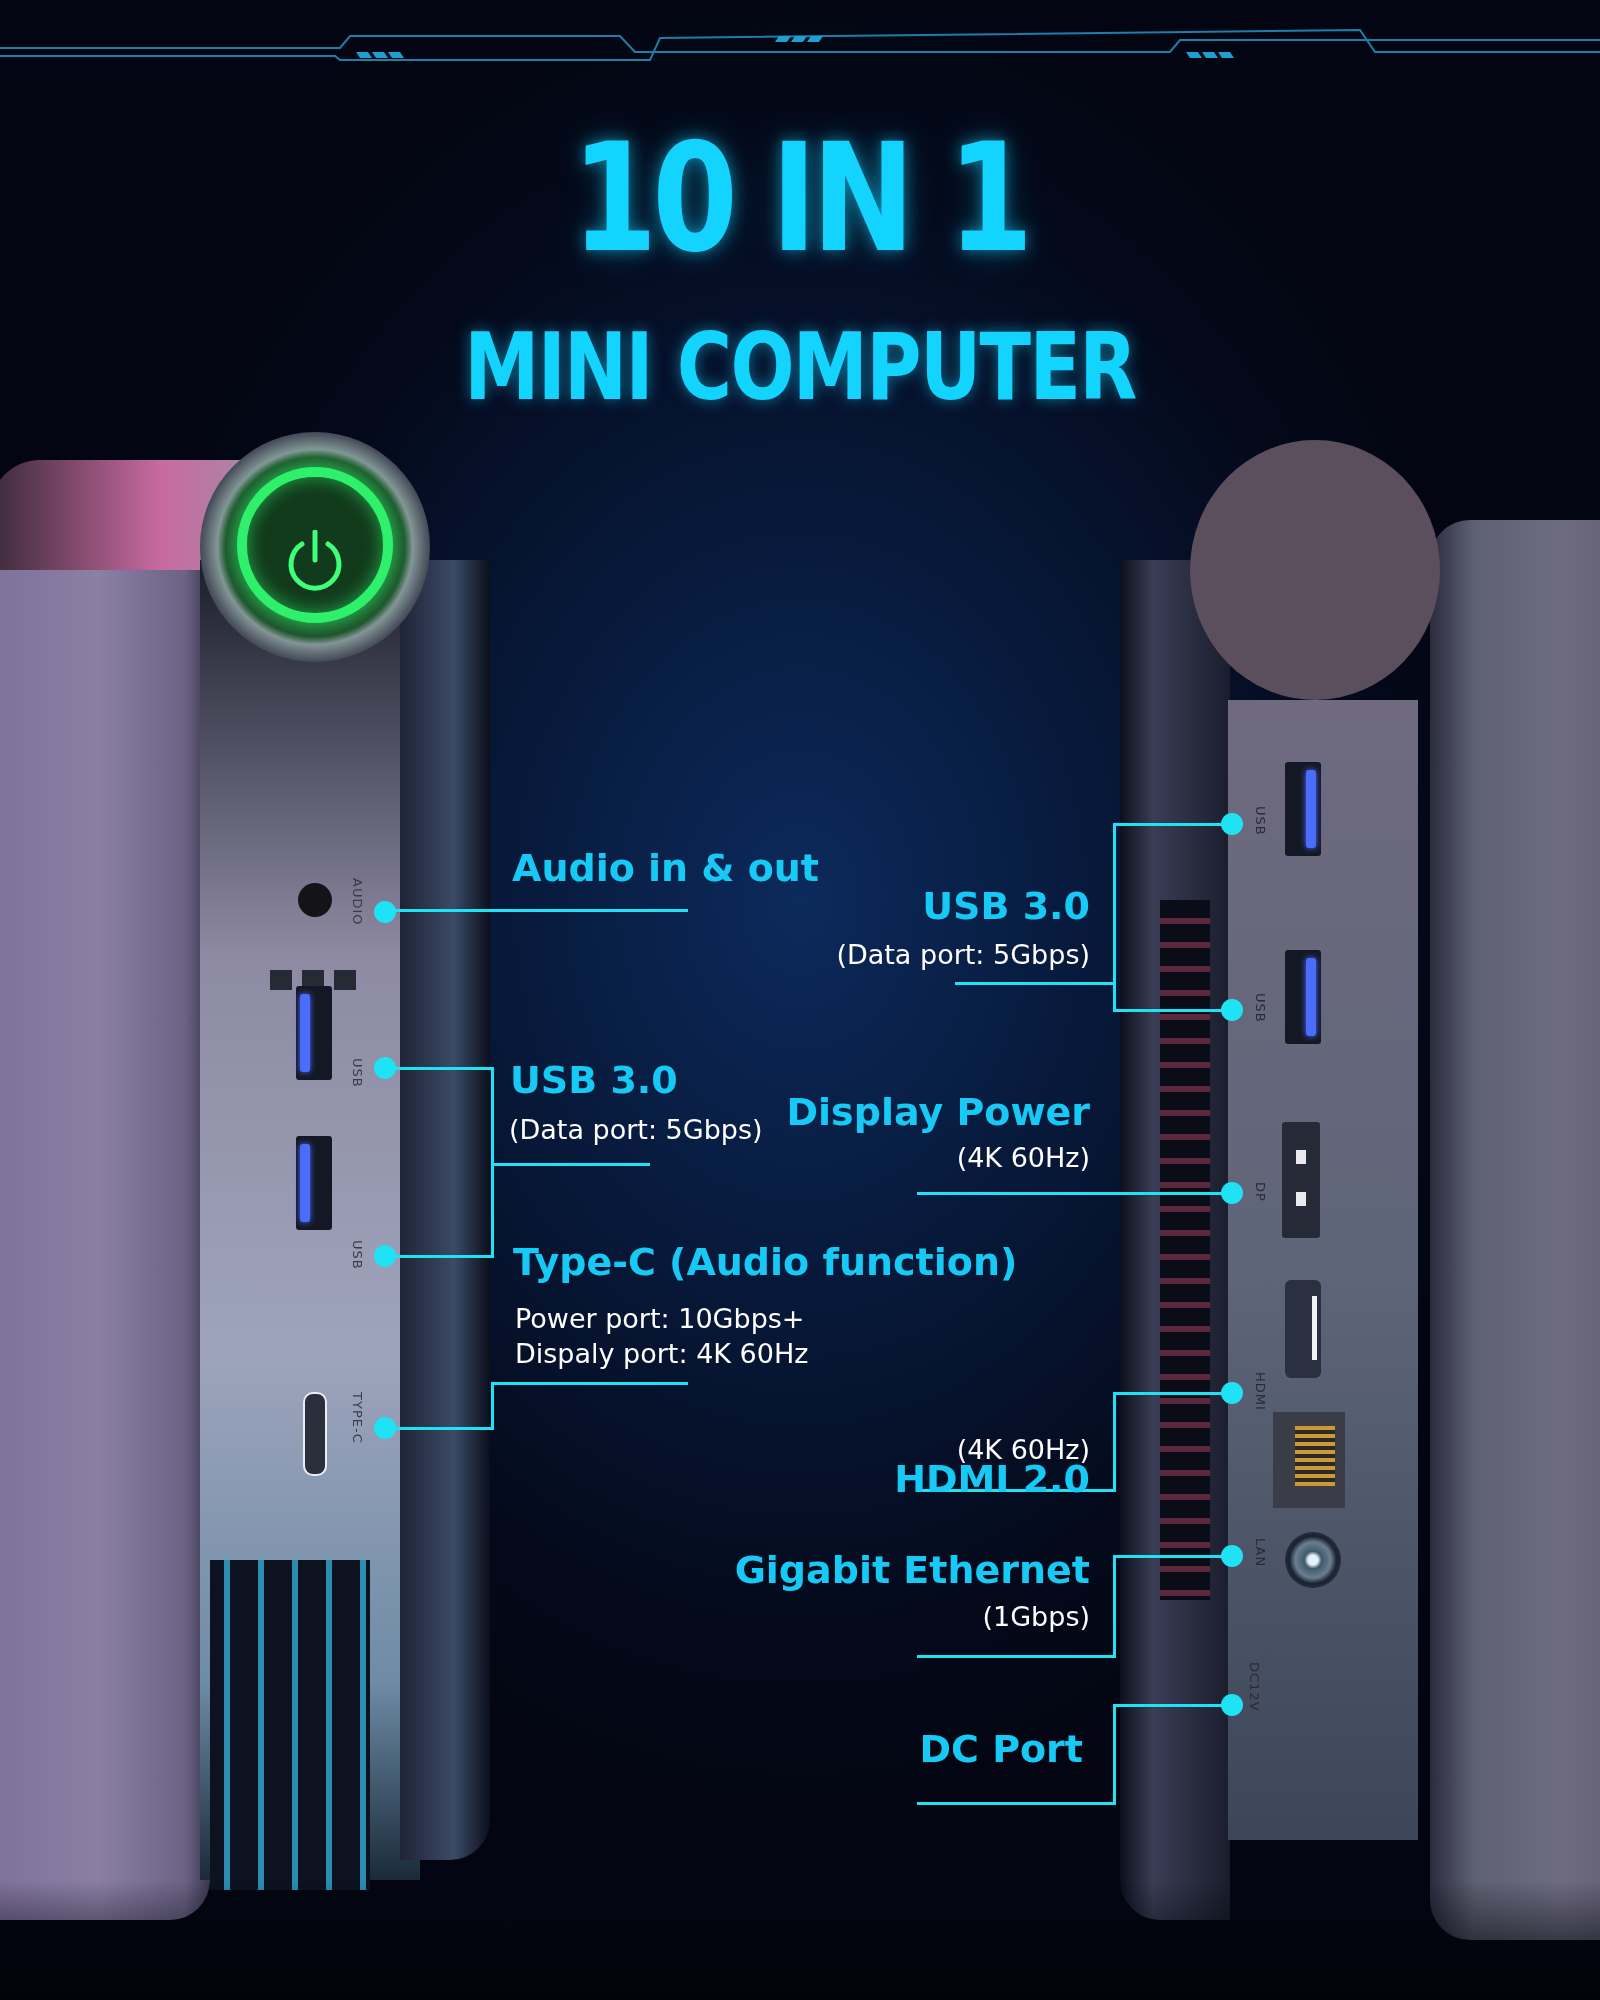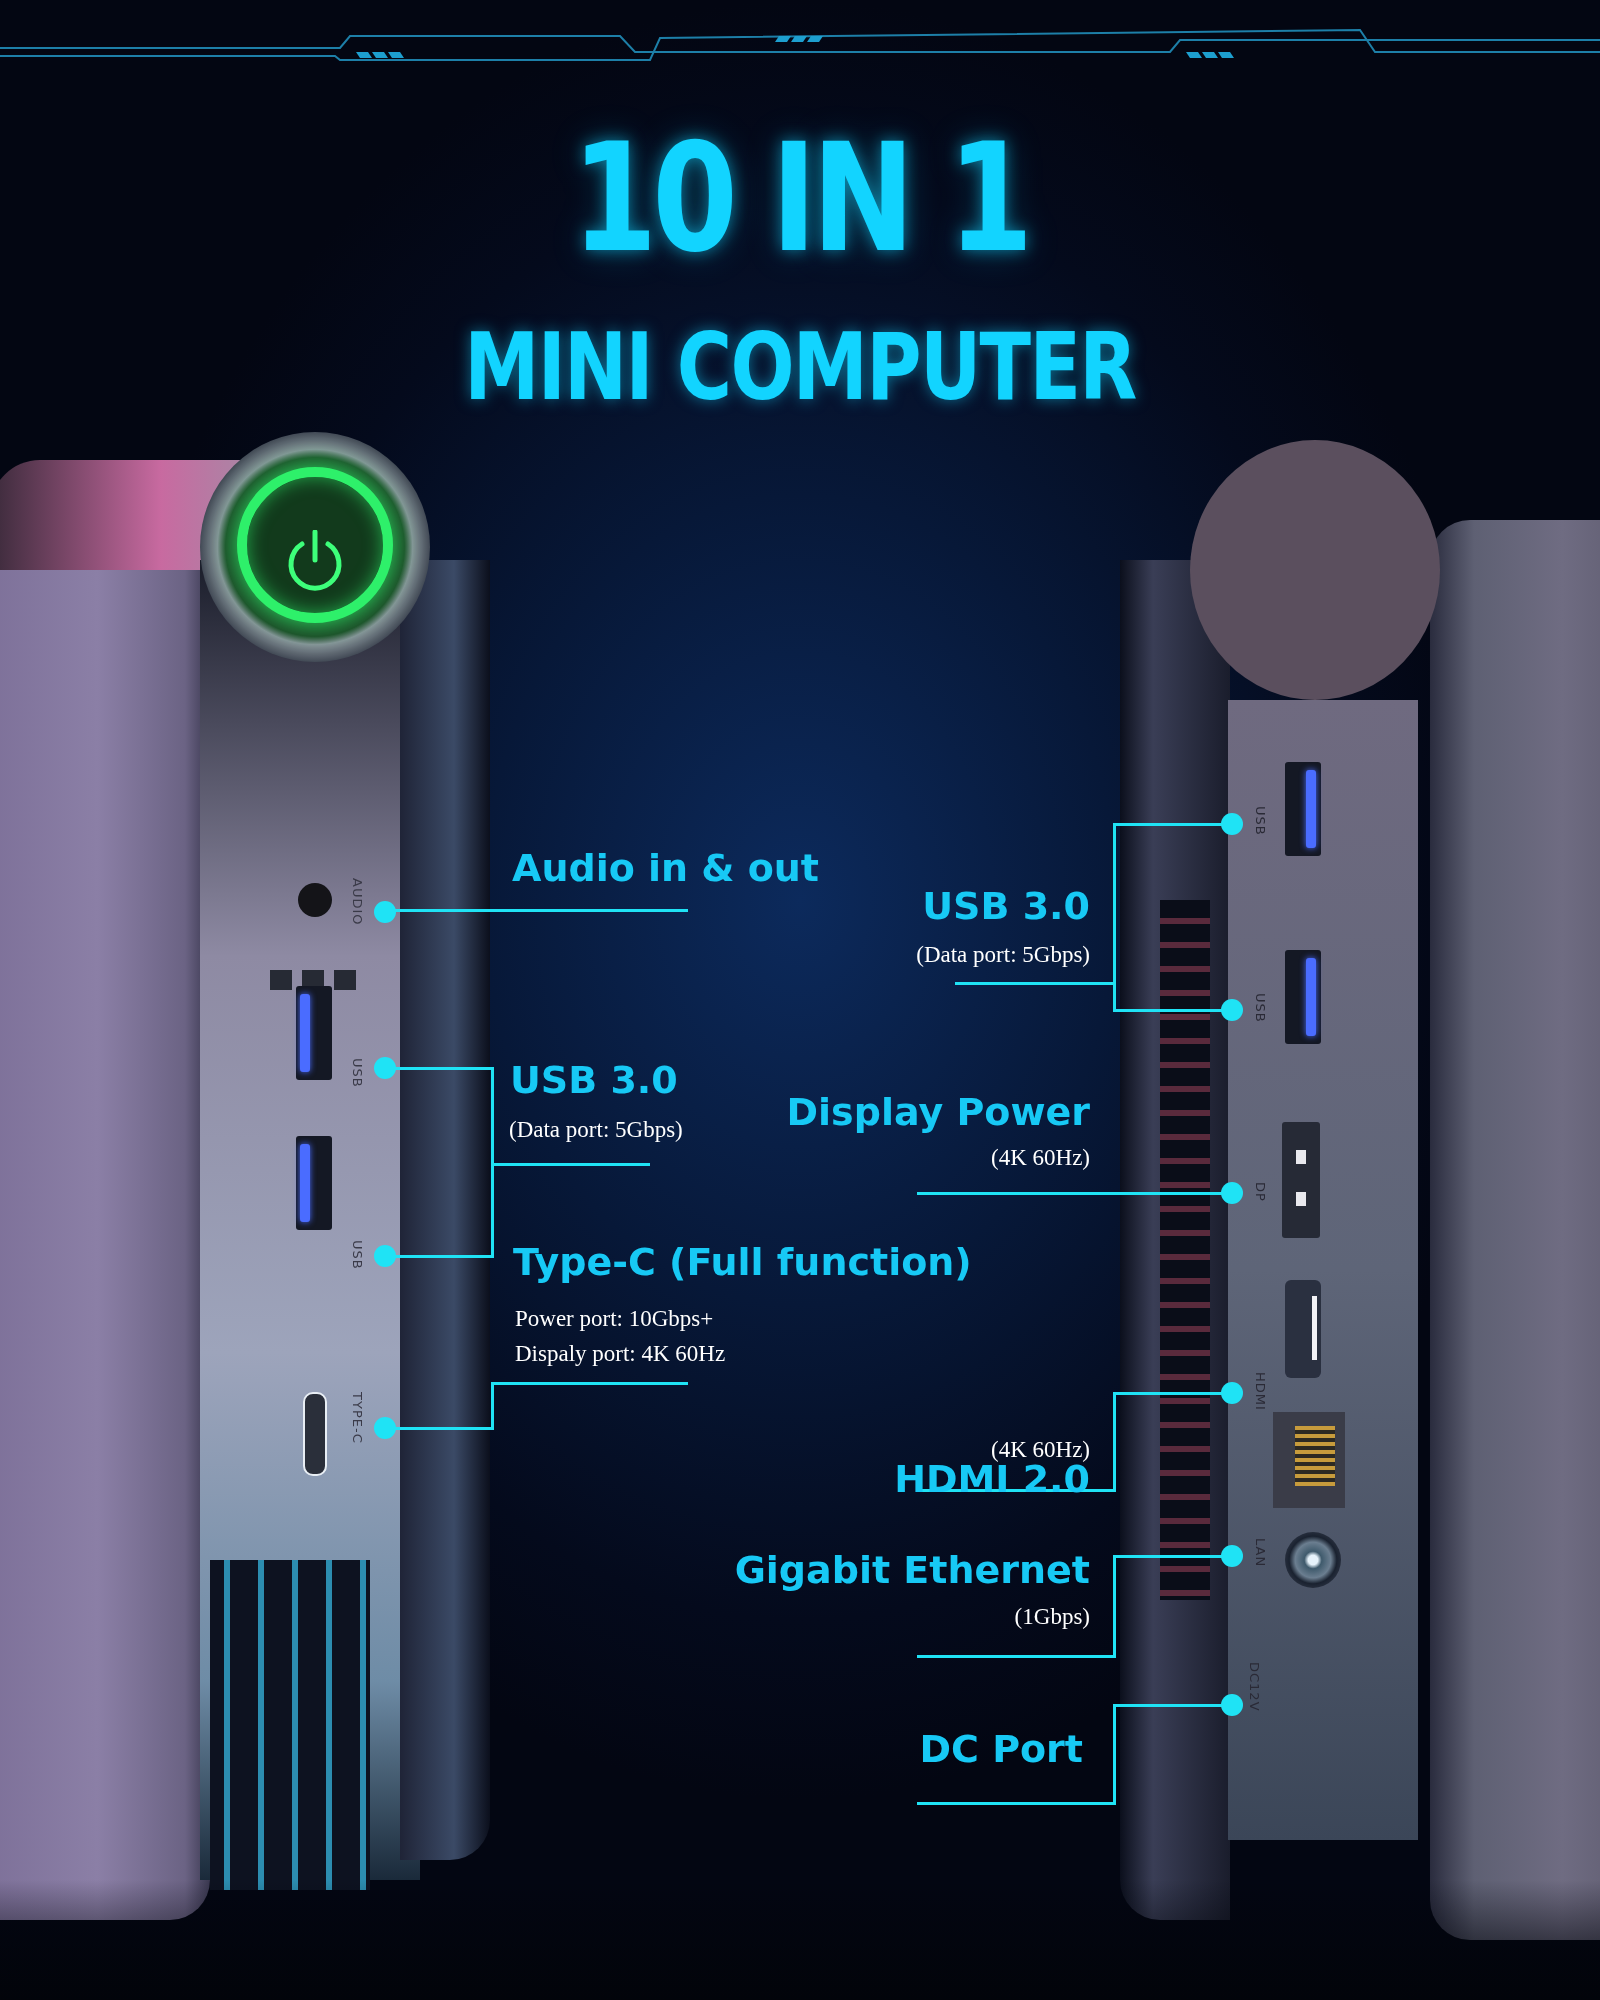--- a/index.html
+++ b/index.html
@@ -52,21 +52,21 @@
   .port-lan::after{content:"";position:absolute;left:22px;top:14px;width:40px;height:60px;
     background:repeating-linear-gradient(180deg,#c79b3c 0 4px,#2e2a22 4px 8px);}
   .dc-jack{position:absolute;left:1285px;top:1532px;width:56px;height:56px;border-radius:50%;
     background:radial-gradient(circle,#e6f2fa 0 12%,#3f5a6c 22%,#6b7e90 45%,#1a2230 60%,#444b5c 100%);}
   .plabel{position:absolute;color:#3a3a48;font-size:13px;letter-spacing:1px;transform-origin:left top;transform:rotate(90deg);white-space:nowrap;}
   .plabel-r{color:#2a2a36;}
   
   .dot{position:absolute;width:22px;height:22px;margin:-11px 0 0 -11px;border-radius:50%;background:#1fe3f5;}
   .ln{position:absolute;background:#1fe3f5;}
   .h{position:absolute;color:#17c9f5;font-weight:bold;font-size:38px;line-height:44px;white-space:nowrap;}
-  .s{position:absolute;color:#ffffff;font-size:23px;line-height:34px;white-space:nowrap;font-family:Liberation Serif, serif;}
+  .s{position:absolute;color:#ffffff;font-size:27px;line-height:34px;white-space:nowrap;}
   .r{text-align:right;}
   .floor{position:absolute;left:0;top:1880px;width:1600px;height:120px;background:linear-gradient(180deg,rgba(0,0,0,0),#02040a);}
 </style>
 </head>
 <body>
 
 <div class="stage">
 
   <svg class="deco" width="1600" height="80">
     <g fill="none" stroke="#1d7fa8" stroke-width="2">
@@ -155,21 +155,21 @@
     <div class="ln" style="left:491px;top:1163px;width:159px;height:3px"></div>
     <div class="h" style="left:510px;top:1058px">USB 3.0</div>
     <div class="s" style="left:509px;top:1113px">(Data port: 5Gbps)</div>
   </div>
 
   <div>
     <div class="dot" style="left:385px;top:1428px"></div>
     <div class="ln" style="left:385px;top:1427px;width:108px;height:3px"></div>
     <div class="ln" style="left:491px;top:1382px;width:3px;height:48px"></div>
     <div class="ln" style="left:491px;top:1382px;width:197px;height:3px"></div>
-    <div class="h" style="left:513px;top:1240px">Type-C (Full function)</div>
+    <div class="h" style="left:513px;top:1240px">Type-C (Audio function)</div>
     <div class="s" style="left:515px;top:1302px">Power port: 10Gbps+</div>
     <div class="s" style="left:515px;top:1337px">Dispaly port: 4K 60Hz</div>
   </div>
 
   <div>
     <div class="dot" style="left:1232px;top:824px"></div>
     <div class="dot" style="left:1232px;top:1010px"></div>
     <div class="ln" style="left:1113px;top:823px;width:119px;height:3px"></div>
     <div class="ln" style="left:1113px;top:1009px;width:119px;height:3px"></div>
     <div class="ln" style="left:1113px;top:823px;width:3px;height:189px"></div>

